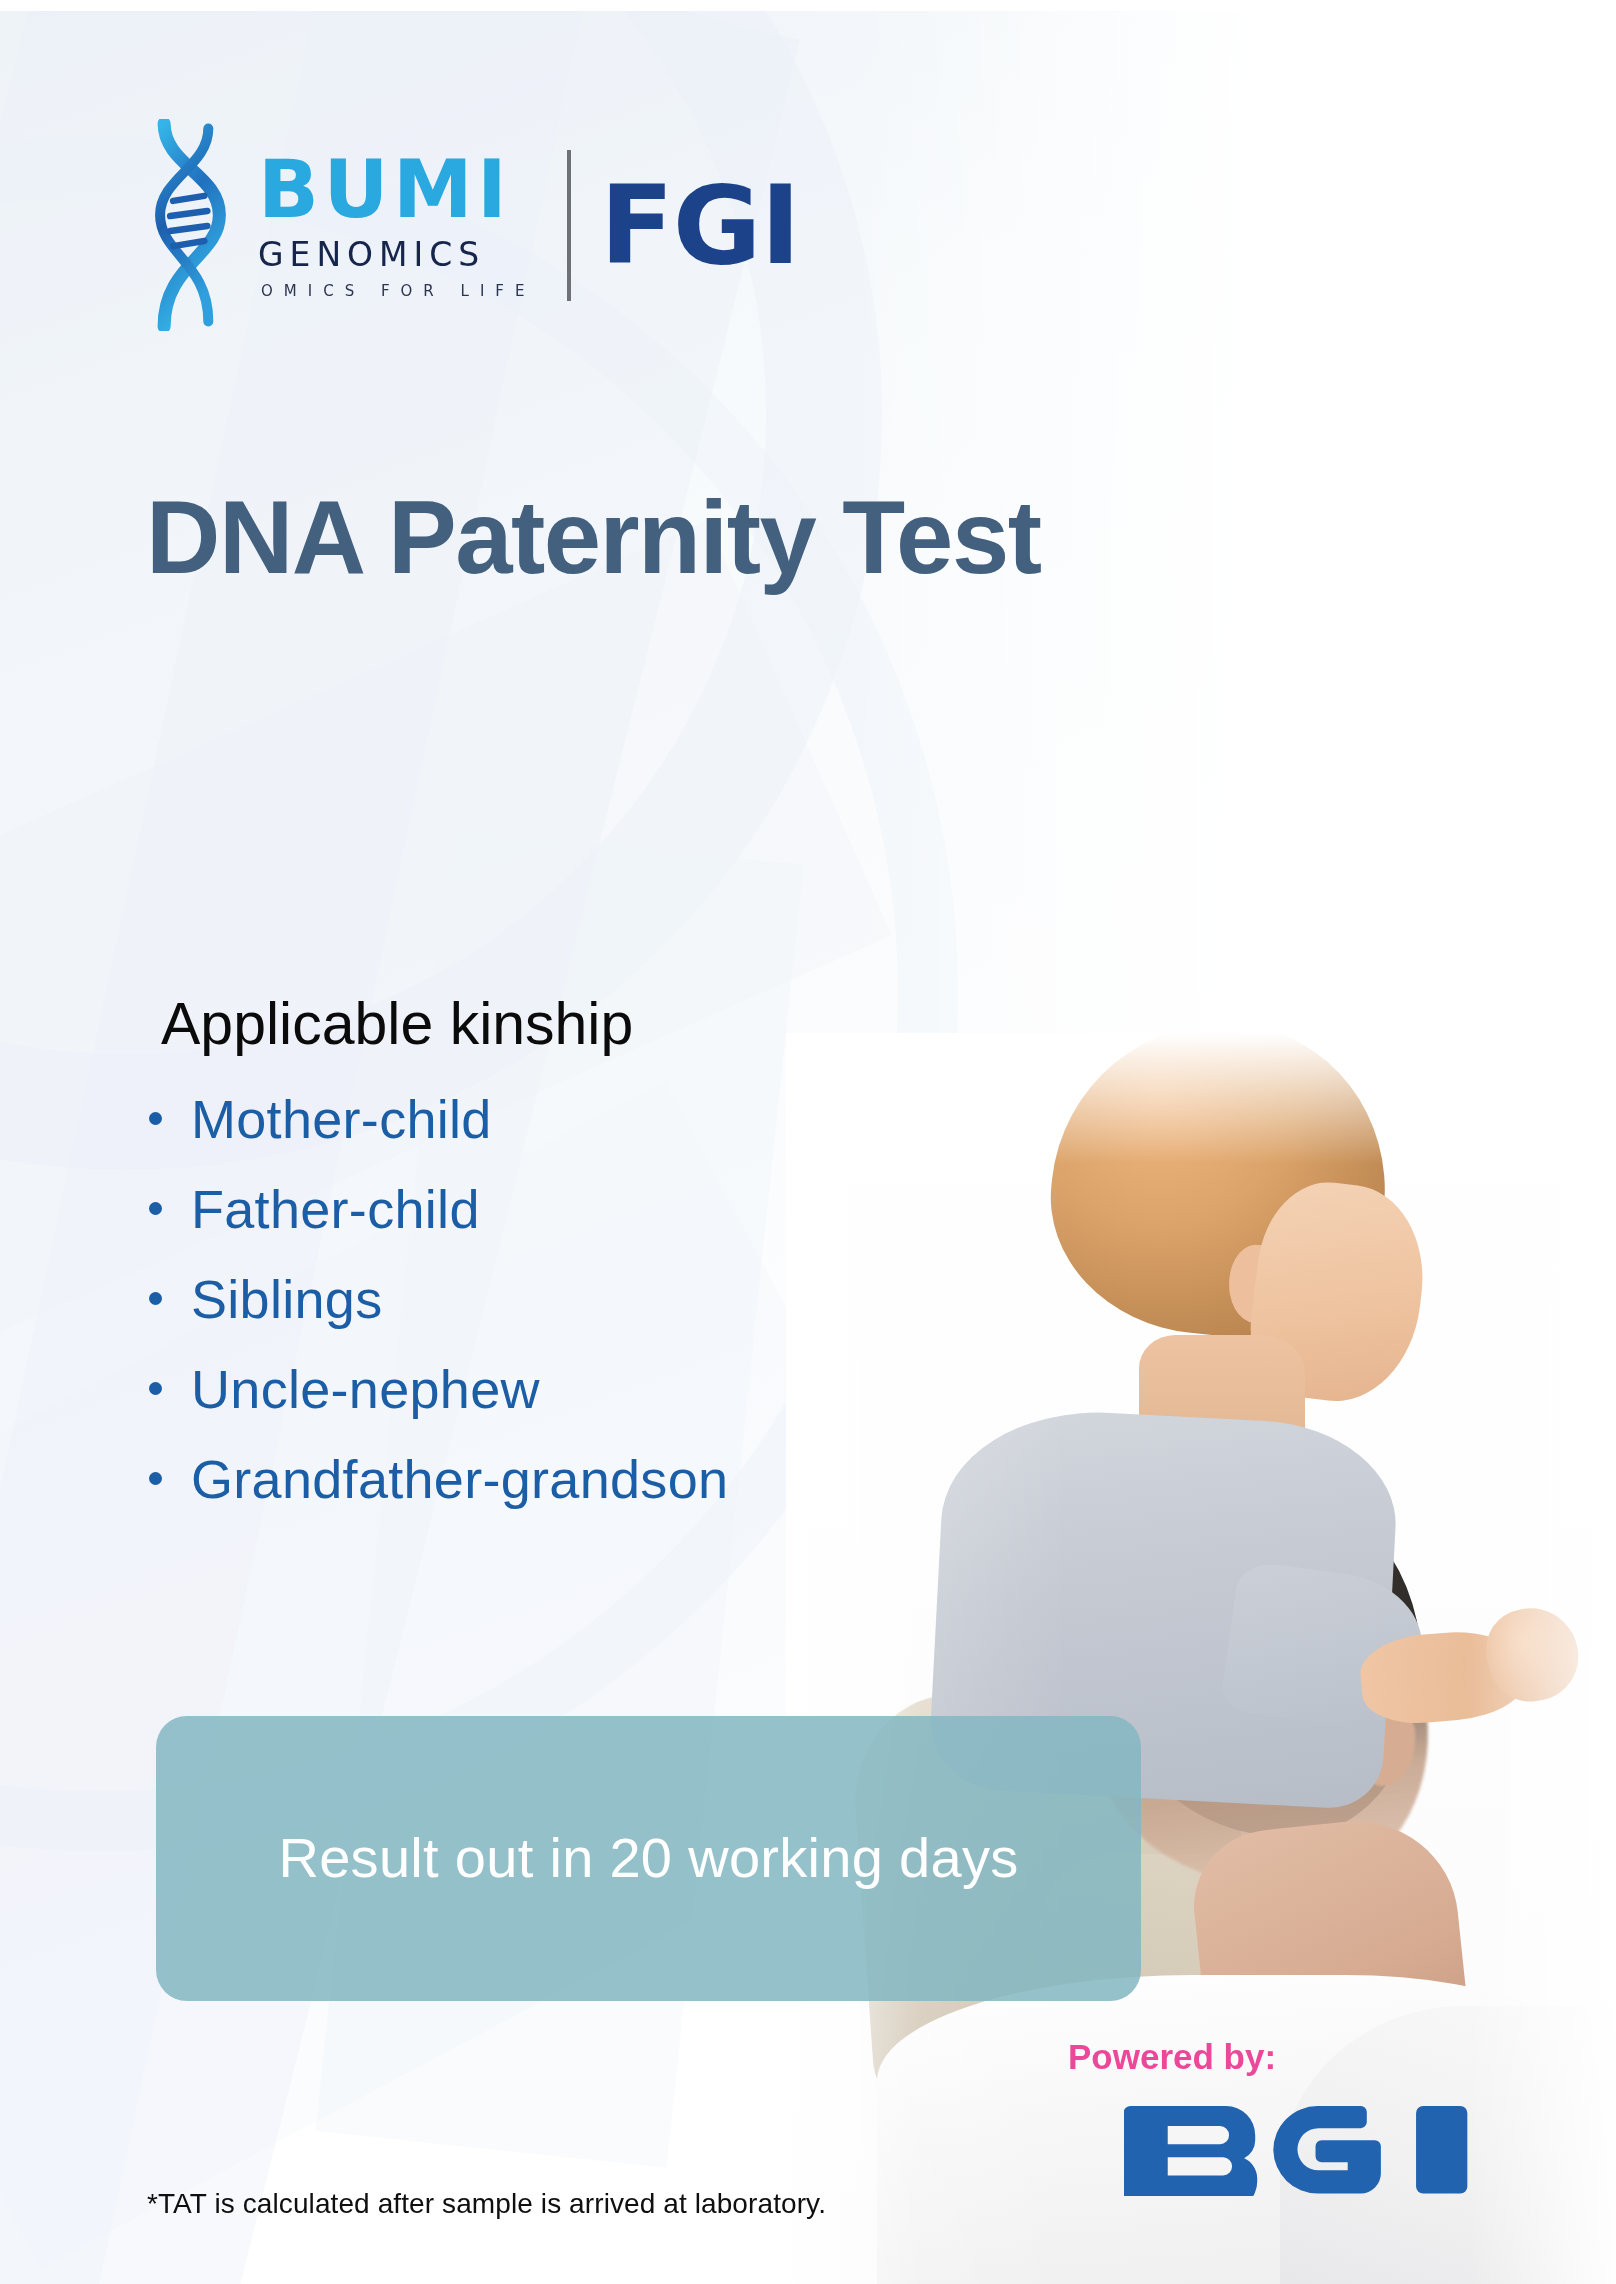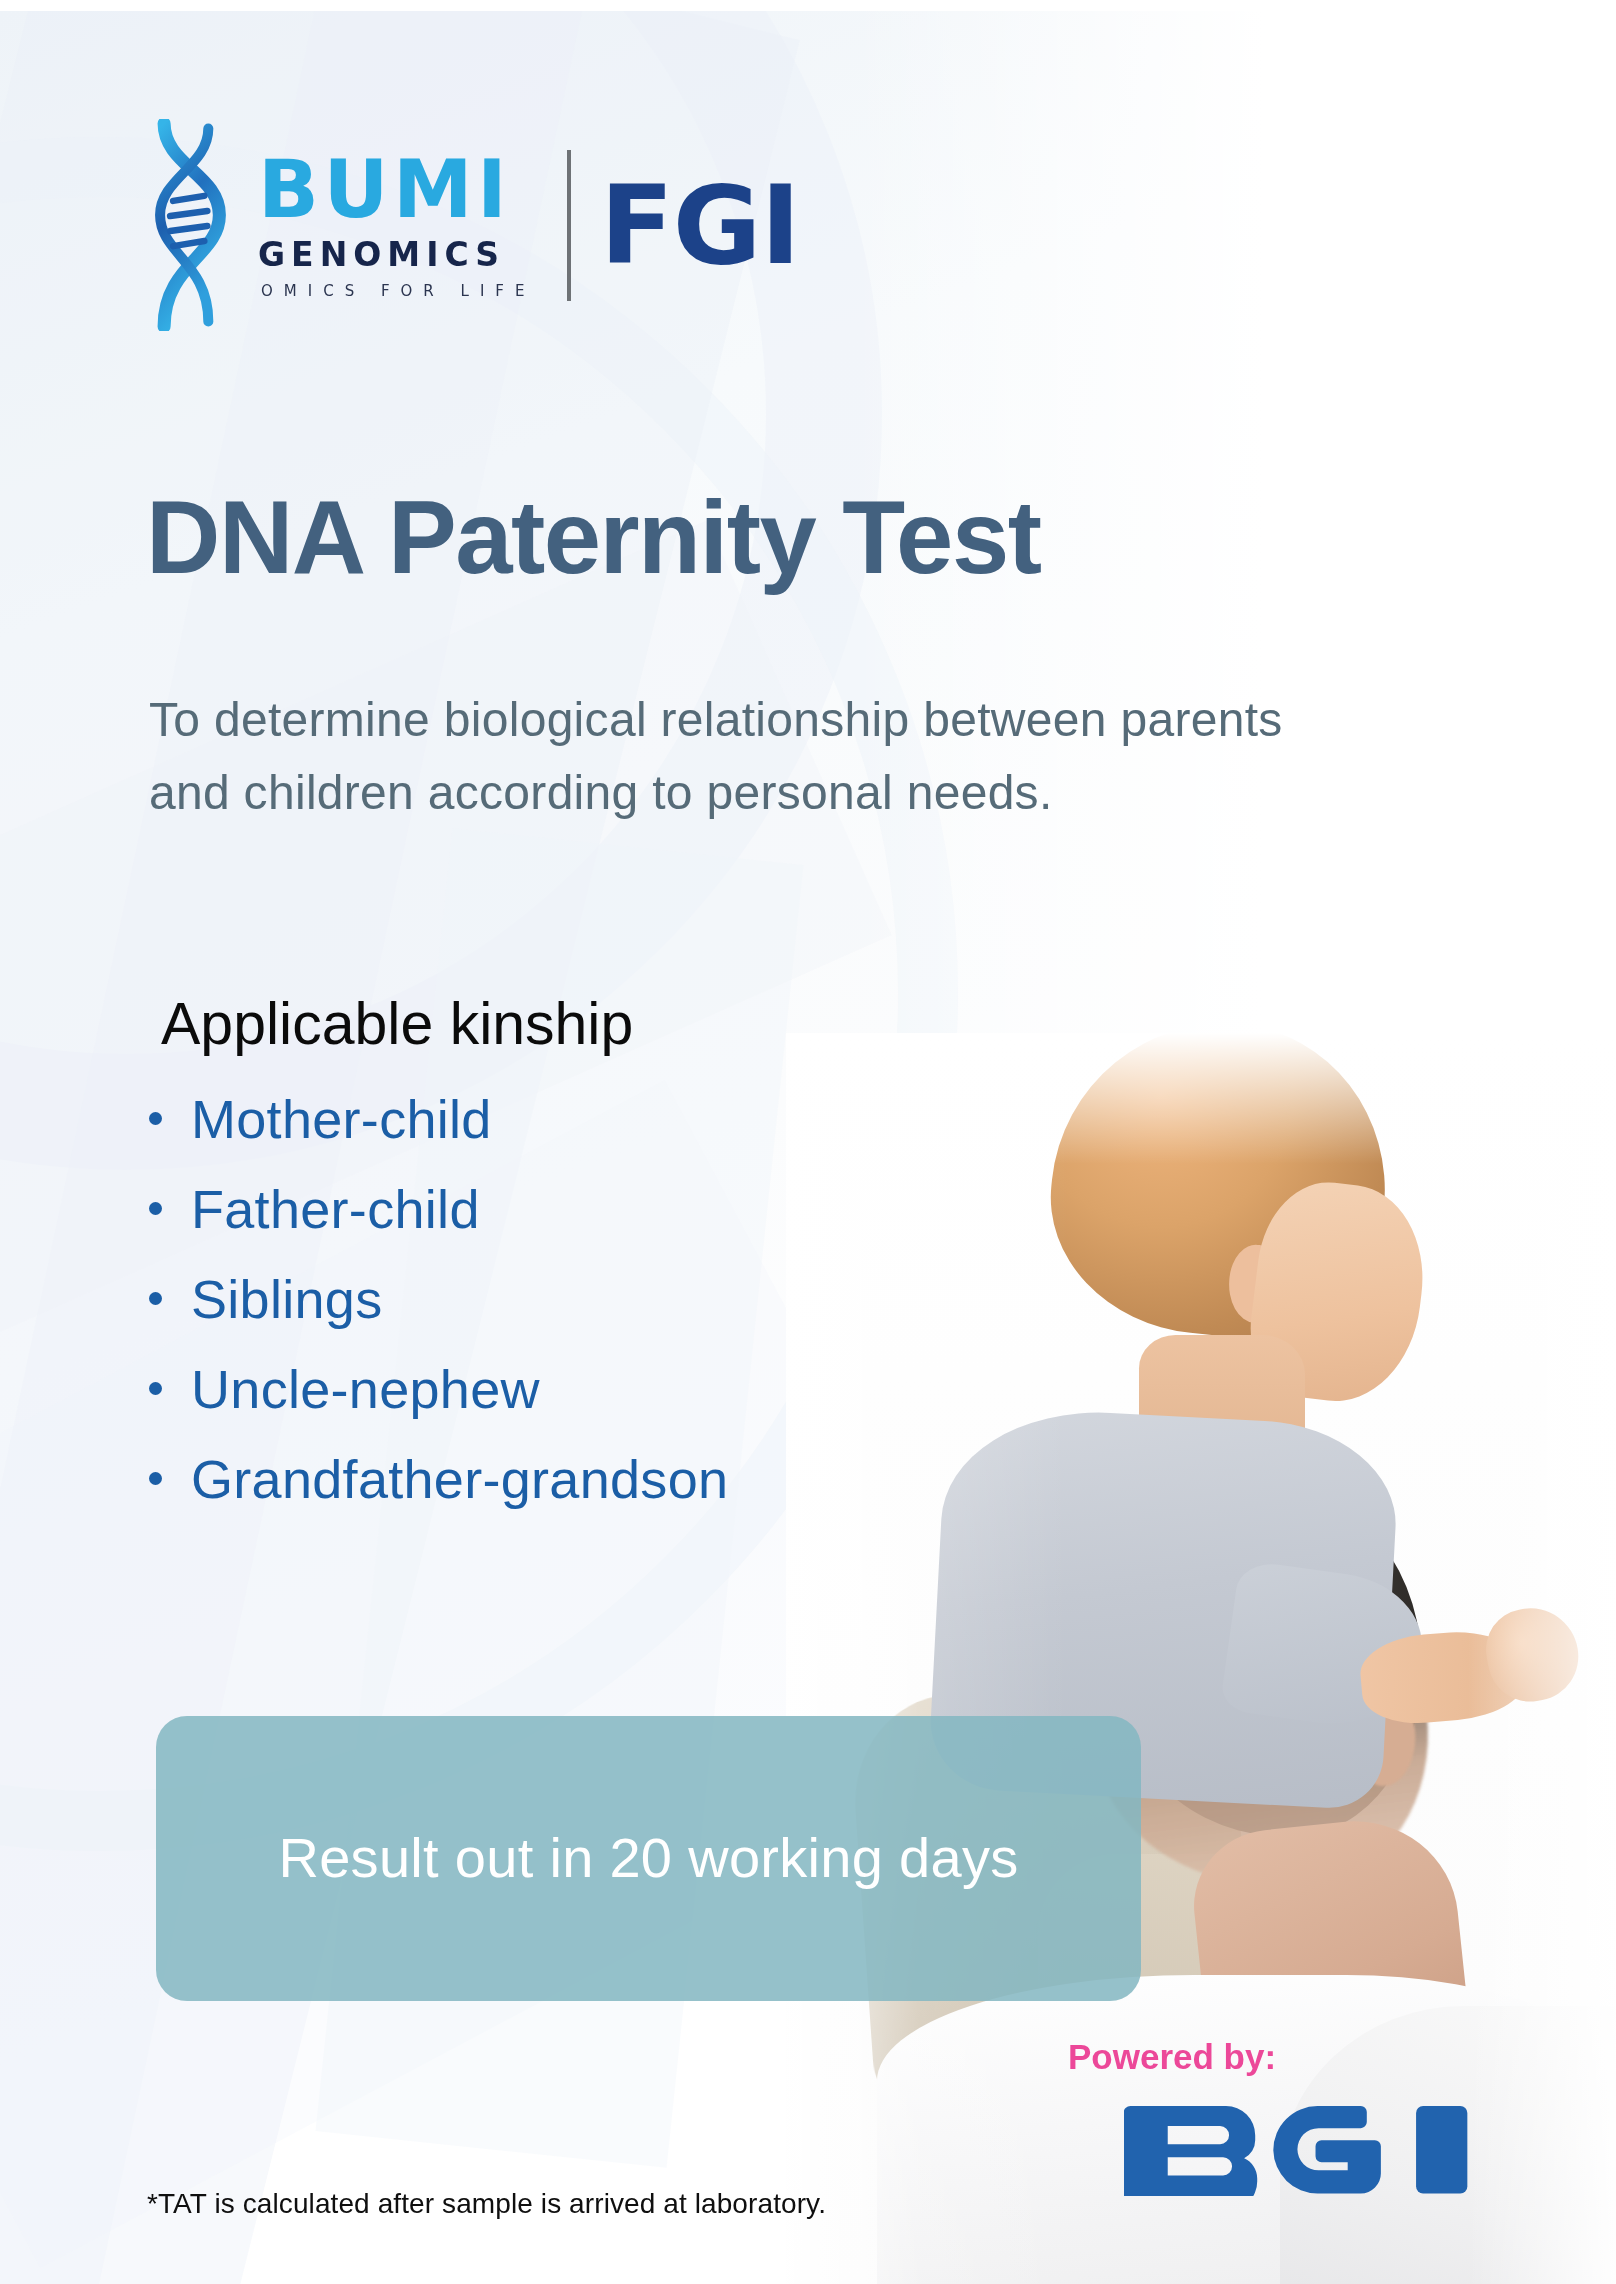--- a/index.html
+++ b/index.html
@@ -200,21 +200,21 @@
   }
   .helix{ width:103px; height:212px; flex:0 0 auto; }
   .bumi-block{ margin-left:11px; display:flex; flex-direction:column; }
   .bumi-word{
     font-family:"DejaVu Sans", sans-serif;
     font-size:80px; font-weight:700; letter-spacing:4.5px;
     color:#29a9e0; line-height:1; display:flex;
   }
   .genomics-word{
     font-family:"DejaVu Sans", sans-serif;
-    font-size:33px; font-weight:700; letter-spacing:6px;
+    font-size:33px; font-weight:400; letter-spacing:6px;
     color:#16254b; line-height:1; margin-top:8px;
   }
   .omics-tag{
     font-family:"DejaVu Sans", sans-serif;
     font-size:15px; font-weight:400; letter-spacing:11px;
     color:#2b3550; margin-top:11px; margin-left:3px;
   }
   .logo-divider{
     width:3.5px; height:151px; background:#6e7276;
     margin:0 29px 0 32px; align-self:center;
@@ -368,21 +368,20 @@
         <div class="omics-tag">OMICS FOR LIFE</div>
       </div>
 
       <div class="logo-divider"></div>
 
       <div class="fgi-word">FGI</div>
     </div>
 
     <h1 class="headline">DNA Paternity Test</h1>
 
-    <p class="subtitle">To determine biological relationship between parents and children according to personal needs.</p>
 
     <h2 class="kinship-title">Applicable kinship</h2>
 
     <ul class="kinship-list">
       <li>
         <span class="dot"></span>
         <span>Mother-child</span>
       </li>
       <li>
         <span class="dot"></span>

